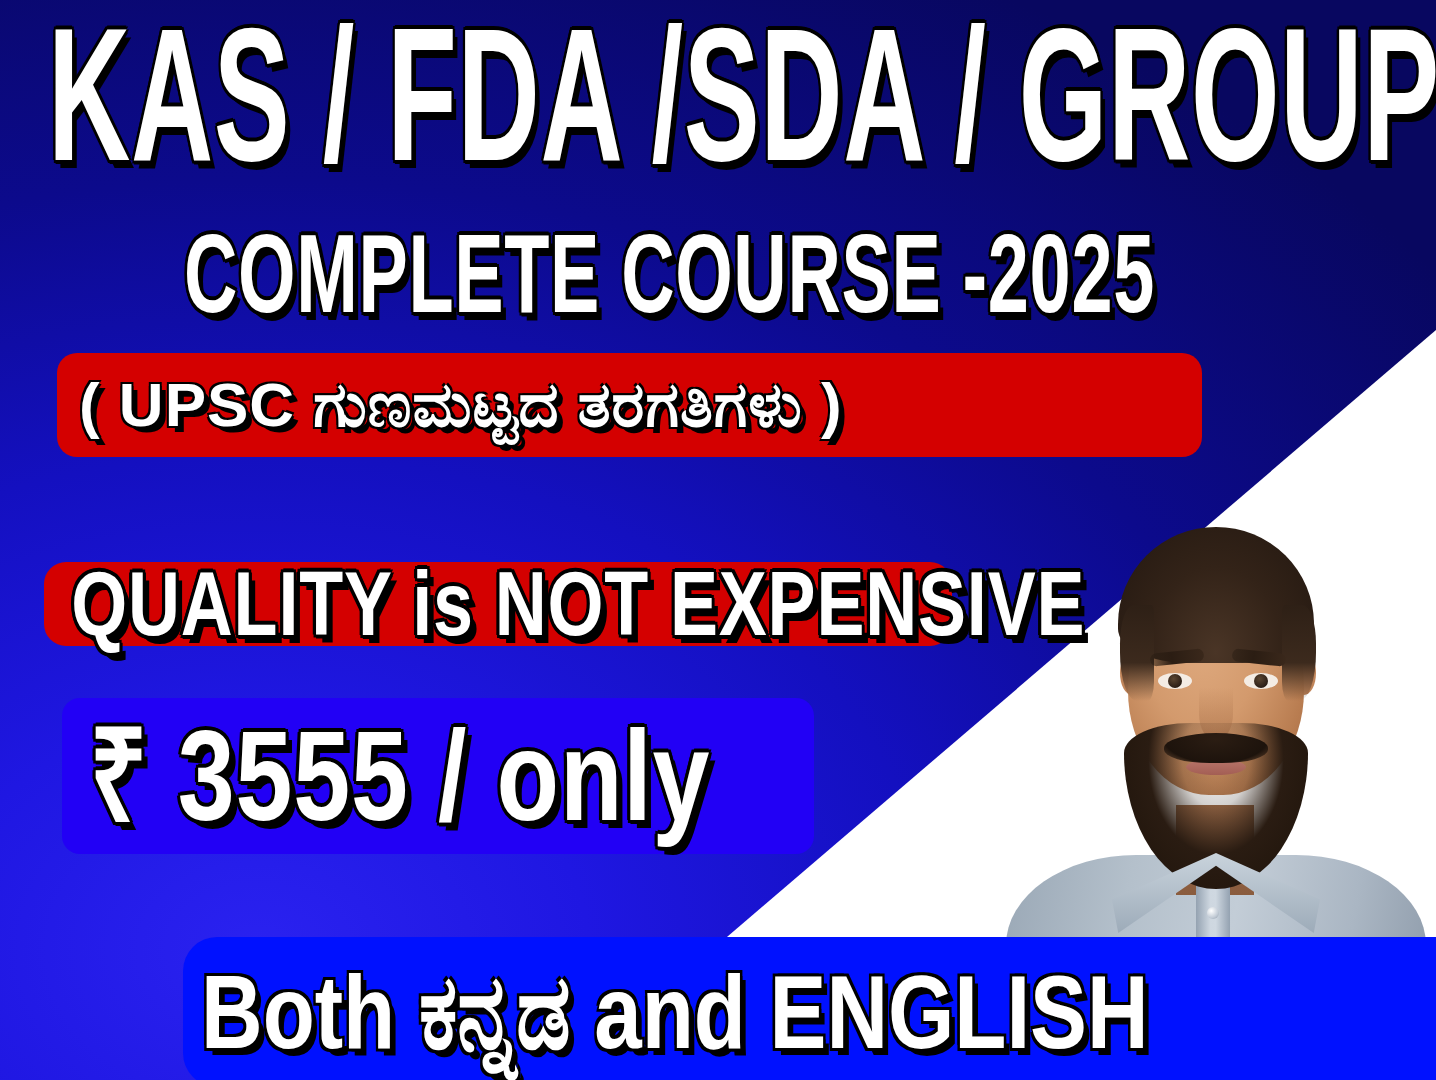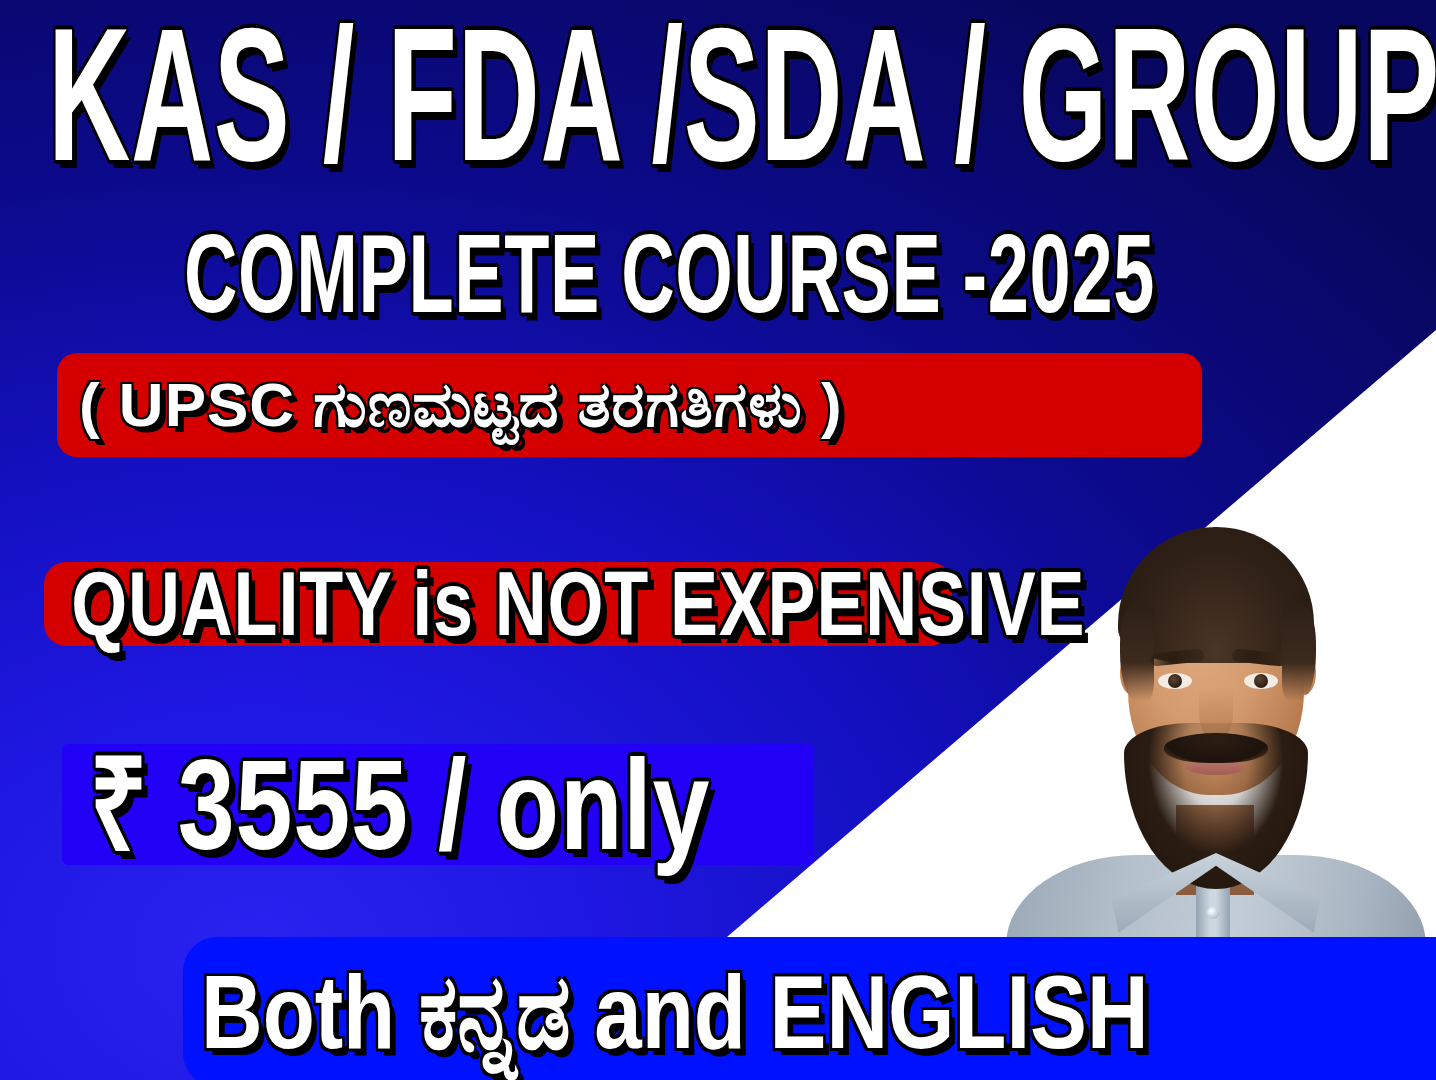--- a/index.html
+++ b/index.html
@@ -186,22 +186,22 @@
   #banner-quality {
     left:44px; top:562px; width:908px; height:84px;
     background:#d40000; border-radius:22px;
   }
   #banner-quality .txt {
     font-size:90px; line-height:90px;
     padding-left:34px;
     transform:scaleX(0.80); transform-origin:left center;
   }
   #banner-price {
-    left:62px; top:744px; width:752px; height:121px;
-    background:#2200f5; border-radius:6px;
+    left:62px; top:698px; width:752px; height:156px;
+    background:#2200f5; border-radius:18px;
   }
   #banner-price .txt {
     font-size:128px; line-height:128px;
     padding-left:34px;
     transform:scaleX(0.80); transform-origin:left center;
   }
   #banner-both {
     left:183px; top:937px; width:1320px; height:150px;
     background:#0011ff; border-radius:34px;
   }

